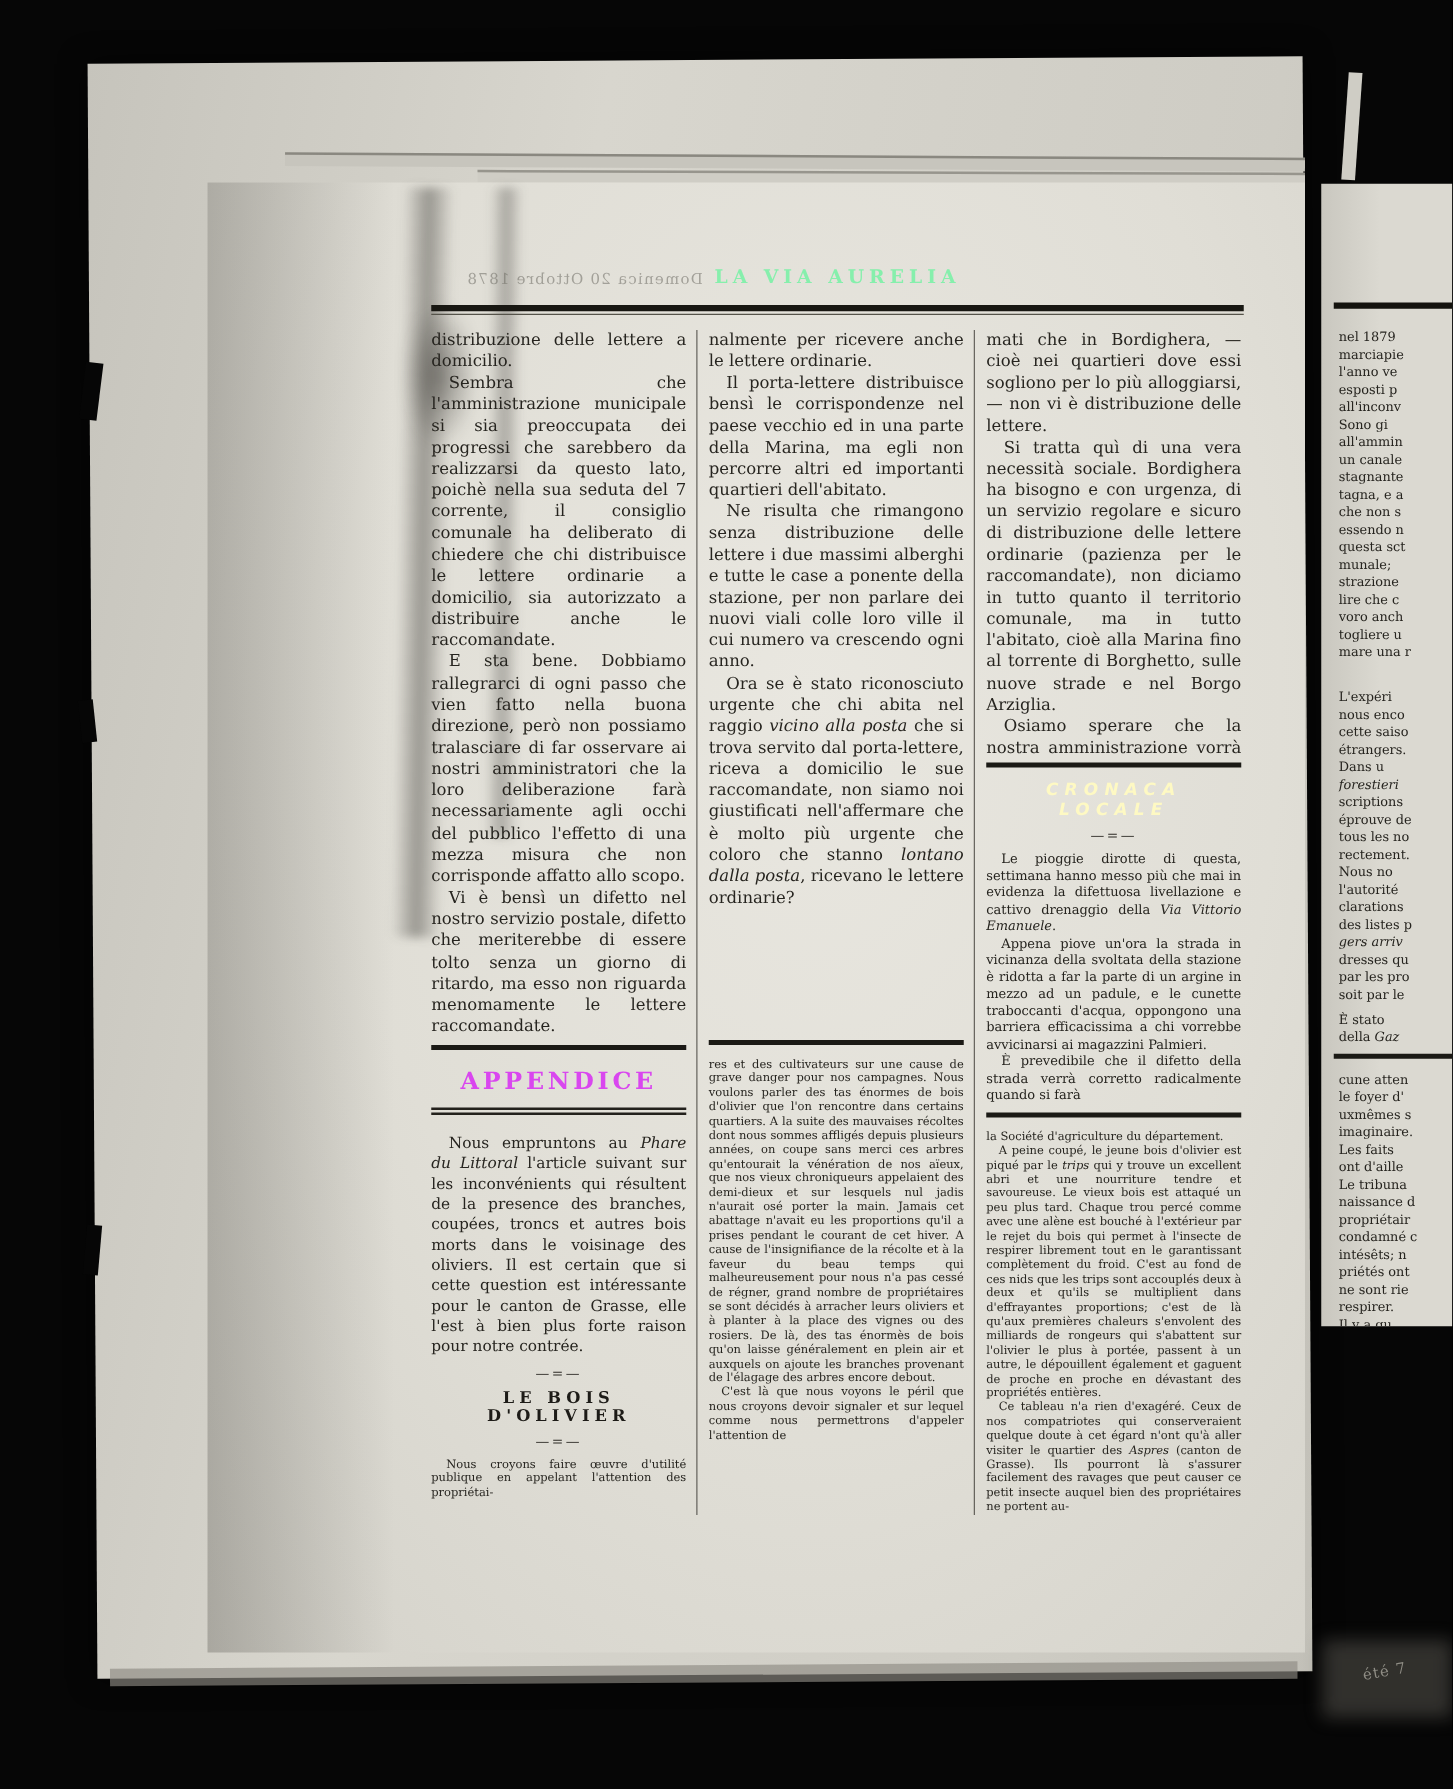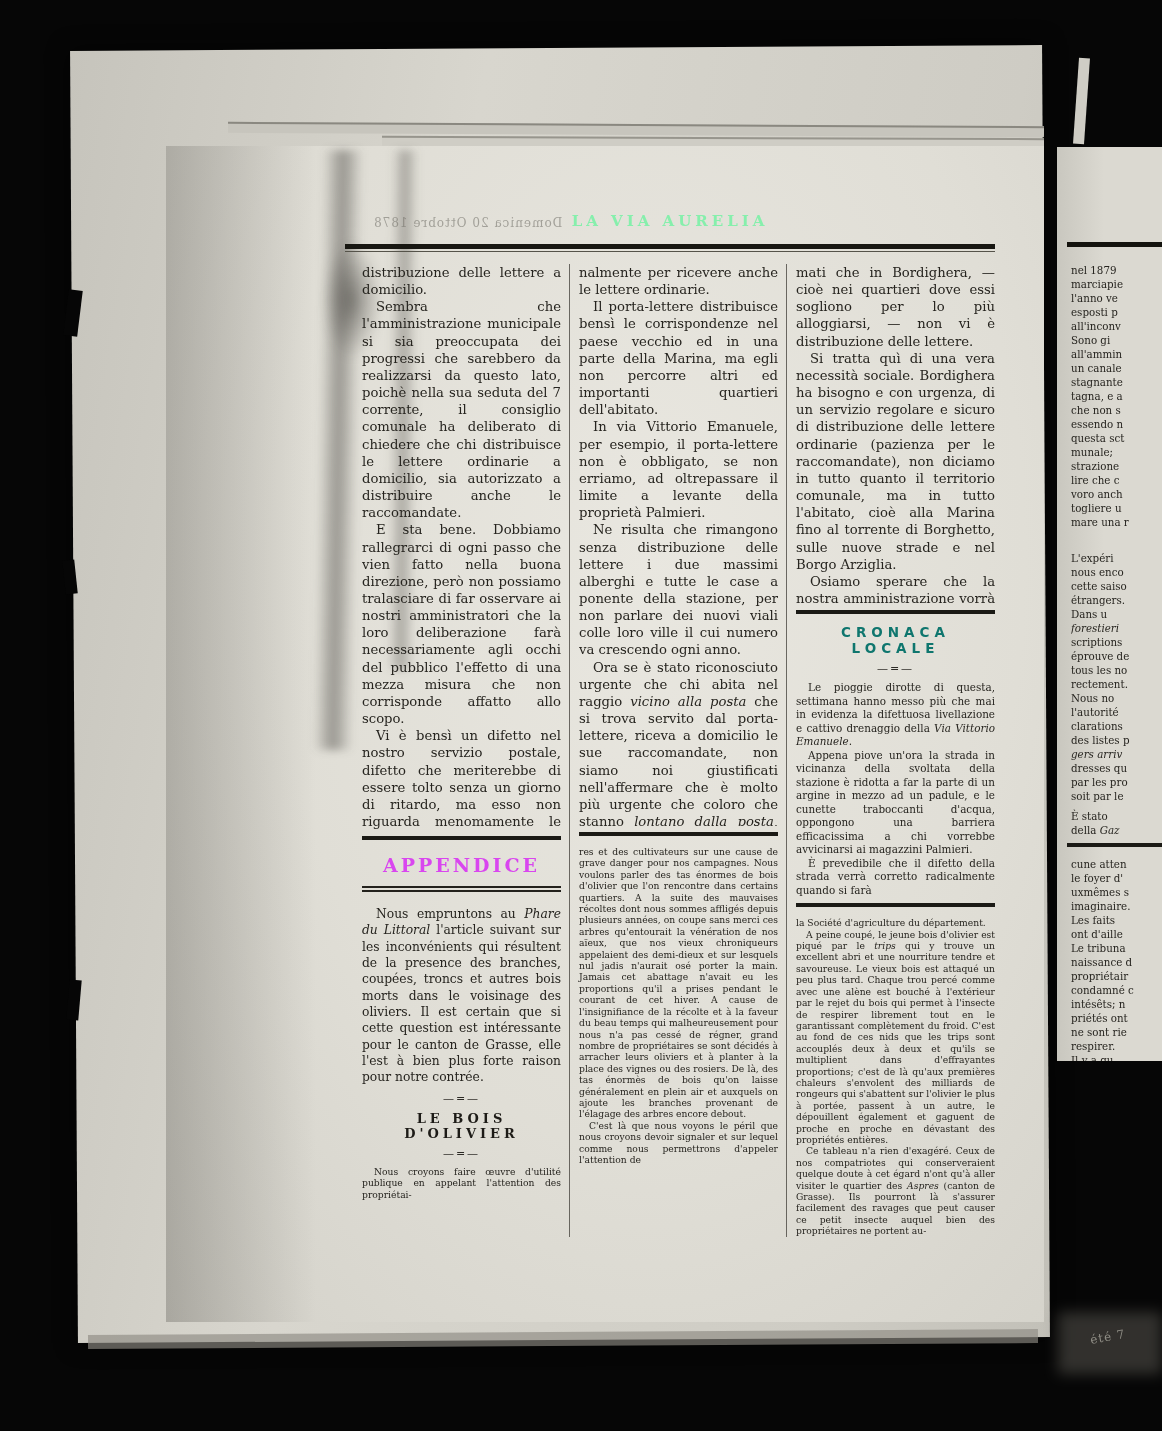--- a/index.html
+++ b/index.html
@@ -32,32 +32,32 @@
   
   .print-area{position:absolute;left:345px;top:204px;width:650px;}
   .mast-row{position:relative;height:40px;}
   .ghost-date{position:absolute;left:28px;top:12px;transform:scaleX(-1);
     color:rgba(110,108,100,.55);font-size:12px;letter-spacing:1px;filter:blur(.5px);white-space:nowrap;}
   .masthead{position:absolute;left:0;right:0;top:8px;text-align:center;
     font-size:15px;font-weight:bold;letter-spacing:4px;color:#86efac;}
   .head-rule{height:5px;background:#181712;}
   .head-rule-thin{height:1px;background:#55534a;margin-top:2px;}
   .cols{display:flex;margin-top:12px;}
-  .col{width:204px;margin-left:17px;}
+  .col{width:204px;}
   .col + .col{border-left:1px solid rgba(52,50,44,.7);margin-left:8px;padding-left:9px;}
   .body-text p{margin:0;text-indent:14px;font-size:13.2px;line-height:1.3;
     text-align:justify;color:#26241f;}
   .cont p:first-child{text-indent:0;}
   .t1{height:566px;overflow:hidden;}
   .t2{height:562px;overflow:hidden;}
   .t3{height:340px;overflow:hidden;}
   .thick-rule{height:4px;background:#1b1a15;margin:6px 0 10px;}
   .orn{text-align:center;font-size:11px;letter-spacing:2px;color:#2c2a25;margin:6px 0;}
   .cronaca-head{text-align:center;font-family:"DejaVu Sans",sans-serif;font-weight:bold;
-    font-size:13.5px;letter-spacing:5px;color:#0f766e;margin-top:8px;}
+    font-size:13.5px;letter-spacing:5px;color:#fef9c3;margin-top:8px;font-style:italic;}
   .small-text p{margin:0;text-indent:12px;font-size:10.4px;line-height:1.3;text-align:justify;}
   .xsmall p{margin:0;text-indent:10px;font-size:9.2px;line-height:1.24;text-align:justify;}
   .appendice-head{text-align:center;font-size:19px;font-weight:bold;letter-spacing:3px;
     color:#d946ef;margin-top:14px;}
   .double-rule{height:2px;border-top:2px solid #23211c;border-bottom:2px solid #23211c;margin:10px 0 14px;}
   .appendice-intro p{margin:0;text-indent:14px;font-size:12.3px;line-height:1.33;text-align:justify;}
   .bois-head{text-align:center;font-weight:bold;font-size:13px;letter-spacing:4px;margin:2px 0;color:#1d1b17;}
   .note p{margin:0;text-indent:12px;font-size:9.2px;line-height:1.26;text-align:justify;}
   
   .page2{position:absolute;left:1057px;top:147px;width:105px;height:914px;
@@ -120,21 +120,20 @@
         <div class="orn">—=—</div>
         <div class="note">
             <p>Nous croyons faire œuvre d'utilité publique en appelant l'attention des propriétai-</p>
           </div>
       </div>
 
       <div class="col">
         <div class="body-text cont t2">
             <p>nalmente per ricevere anche le lettere ordinarie.</p>
             <p>Il porta-lettere distribuisce bensì le corrispondenze nel paese vecchio ed in una parte della Marina, ma egli non percorre altri ed importanti quartieri dell'abitato.</p>
-            <p>In via Vittorio Emanuele, per esempio, il porta-lettere non è obbligato, se non erriamo, ad oltrepassare il limite a levante della proprietà Palmieri.</p>
             <p>Ne risulta che rimangono senza distribuzione delle lettere i due massimi alberghi e tutte le case a ponente della stazione, per non parlare dei nuovi viali colle loro ville il cui numero va crescendo ogni anno.</p>
             <p>Ora se è stato riconosciuto urgente che chi abita nel raggio <i>vicino alla posta</i> che si trova servito dal porta-lettere, riceva a domicilio le sue raccomandate, non siamo noi giustificati nell'affermare che è molto più urgente che coloro che stanno <i>lontano dalla posta</i>, ricevano le lettere ordinarie?</p>
           </div>
         <div class="thick-rule"></div>
         <div class="xsmall cont">
             <p>res et des cultivateurs sur une cause de grave danger pour nos campagnes. Nous voulons parler des tas énormes de bois d'olivier que l'on rencontre dans certains quartiers. A la suite des mauvaises récoltes dont nous sommes affligés depuis plusieurs années, on coupe sans merci ces arbres qu'entourait la vénération de nos aïeux, que nos vieux chroniqueurs appelaient des demi-dieux et sur lesquels nul jadis n'aurait osé porter la main. Jamais cet abattage n'avait eu les proportions qu'il a prises pendant le courant de cet hiver. A cause de l'insignifiance de la récolte et à la faveur du beau temps qui malheureusement pour nous n'a pas cessé de régner, grand nombre de propriétaires se sont décidés à arracher leurs oliviers et à planter à la place des vignes ou des rosiers. De là, des tas énormès de bois qu'on laisse généralement en plein air et auxquels on ajoute les branches provenant de l'élagage des arbres encore debout.</p>
             <p>C'est là que nous voyons le péril que nous croyons devoir signaler et sur lequel comme nous permettrons d'appeler l'attention de</p>
           </div>
       </div>
 

